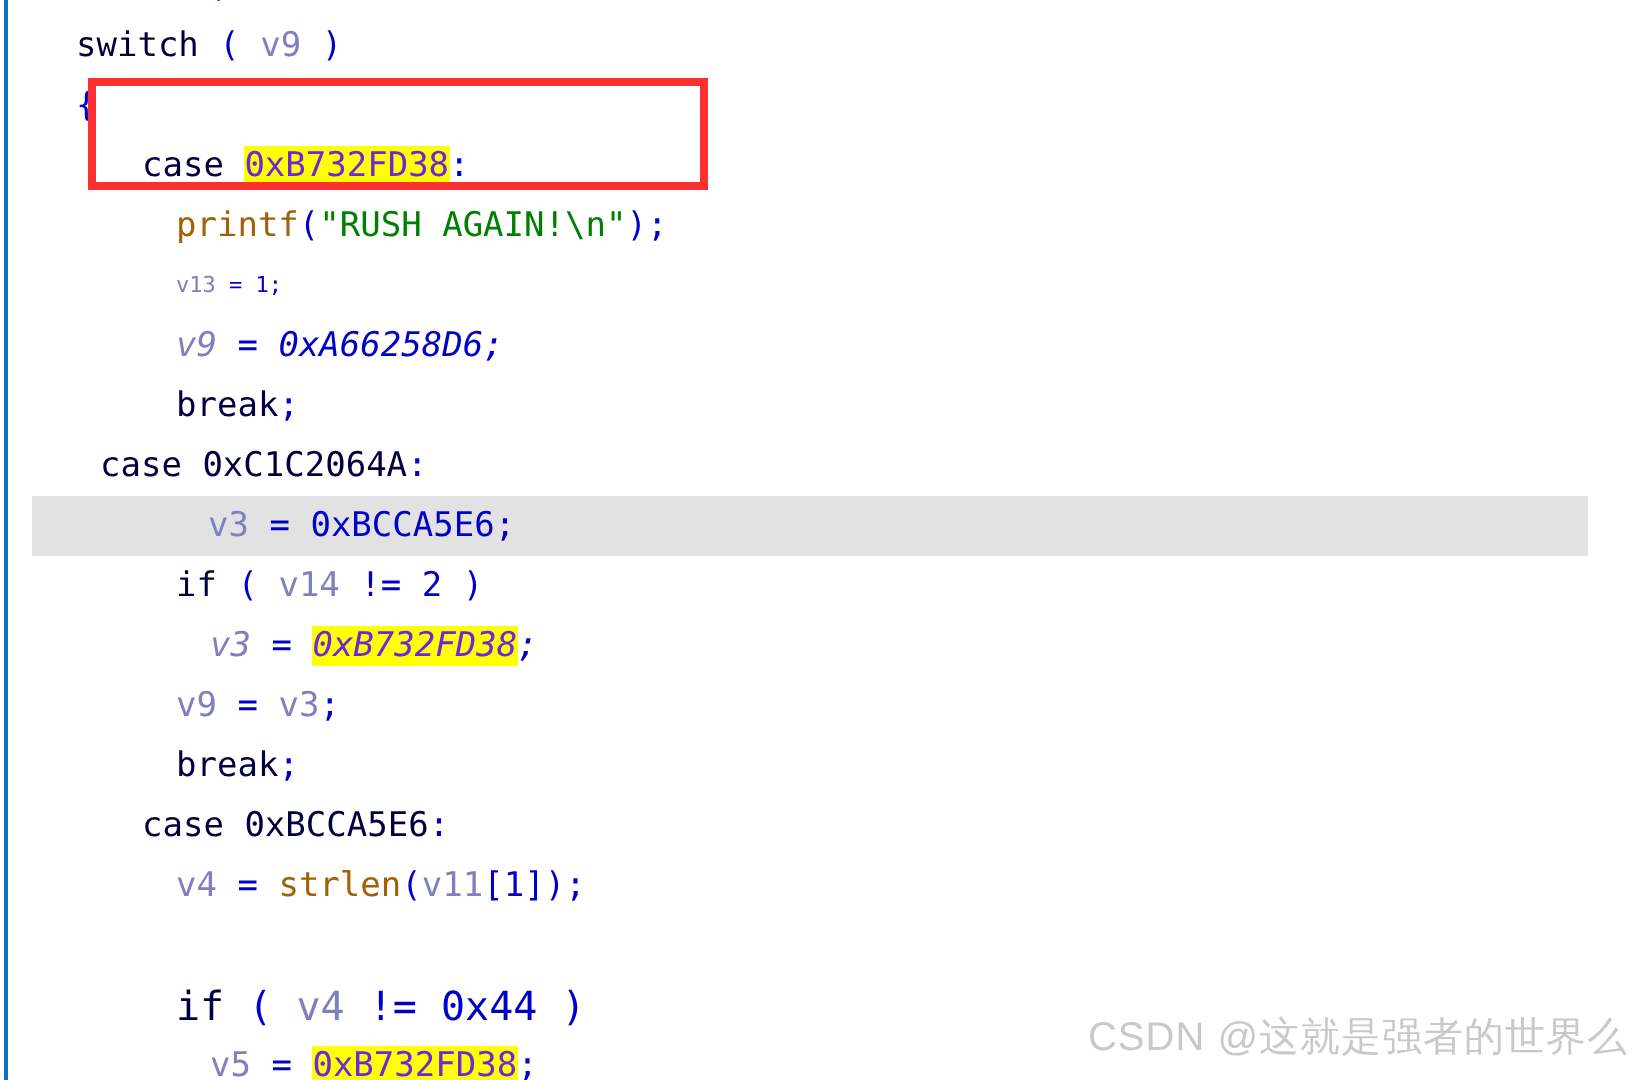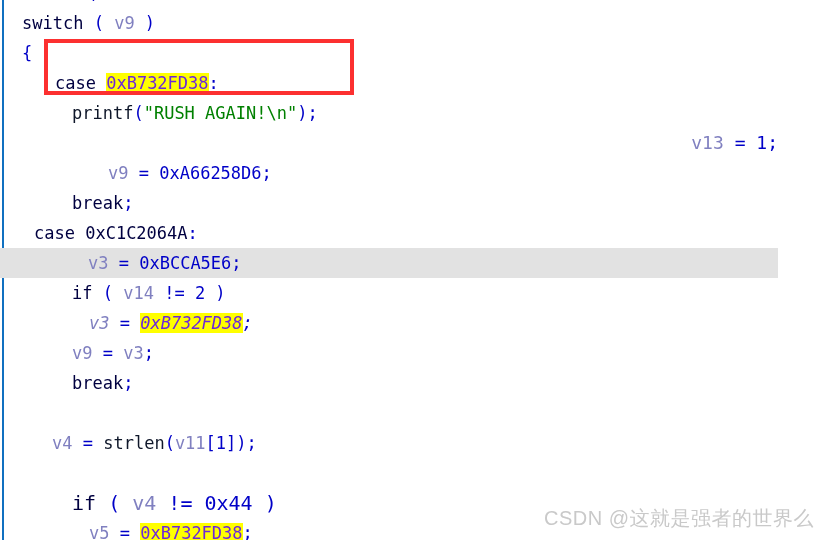--- a/index.html
+++ b/index.html
@@ -27,42 +27,42 @@
   
   #code {
     position: absolute;
     left: 0;
     top: 0;
     width: 826px;
     height: 540px;
   }
   .line {
     position: absolute;
-    left: 0;
+    left: 16px;
     width: 778px;
     height: 30px;
     line-height: 30px;
     font-size: 17px;
     white-space: pre;
     color: #000080;
     letter-spacing: 0px;
   }
   .line .txt {
     display: inline-block;
     padding-left: 0;
   }
   .line.hl {
     background: #e2e2e2;
   }
   
   .kw   { color: #000040; }          
   .var  { color: #8080c0; }          
   .num  { color: #0000c8; }          
   .punc { color: #0000c8; }
-  .fn   { color: #0f172a; }          
+  .fn   { color: #a16207; }          
   .str  { color: #008000; }          
   .mark { background: #ffff00; color: #6d28d9; }
   
   #red-box {
     position: absolute;
     left: 44px;
     top: 39px;
     width: 310px;
     height: 56px;
     border: 4px solid #fc3030;
@@ -87,30 +87,31 @@
 <div id="screenshot">
 
   <div id="left-rule" style="background: rgb(16, 112, 192);"></div>
 
   <div id="code">
       <div class="line" style="top: -22px; font-size: 17px;"><span class="txt" style="margin-left: 38px;"><span class="kw">break</span><span class="punc">;</span></span></div>
       <div class="line" style="top: 8px; font-size: 17px;"><span class="txt" style="margin-left: 22px;"><span class="kw">switch</span><span class="punc"> ( </span><span class="var">v9</span><span class="punc"> )</span></span></div>
       <div class="line" style="top: 38px; font-size: 17px;"><span class="txt" style="margin-left: 22px;"><span class="punc">{</span></span></div>
       <div class="line" style="top: 68px; font-size: 17px;"><span class="txt" style="margin-left: 55px;"><span class="kw">case </span><span class="mark" style="background: rgb(255, 255, 0);">0xB732FD38</span><span class="punc">:</span></span></div>
       <div class="line" style="top: 98px; font-size: 17px;"><span class="txt" style="margin-left: 72px;"><span class="fn">printf</span><span class="punc">(</span><span class="str">"RUSH AGAIN!\n"</span><span class="punc">);</span></span></div>
-      <div class="line" style="top: 128px; font-size: 18px; text-align: right;"><span class="txt" style="margin-left: 72px;"><span class="var">v13</span><span class="punc"> = </span><span class="num">1</span><span class="punc">;</span></span></div>
-      <div class="line" style="top: 158px; font-size: 17px;"><span class="txt" style="margin-left: 108px;"><span class="var">v9</span><span class="punc"> = </span><span class="num">0xA66258D6</span><span class="punc">;</span></span></div>
+      <div class="line" style="top: 128px; font-size: 11px;"><span class="txt" style="margin-left: 72px;"><span class="var">v13</span><span class="punc"> = </span><span class="num">1</span><span class="punc">;</span></span></div>
+      <div class="line" style="top: 158px; font-size: 17px;"><span class="txt" style="margin-left: 72px; font-style: italic;"><span class="var">v9</span><span class="punc"> = </span><span class="num">0xA66258D6</span><span class="punc">;</span></span></div>
       <div class="line" style="top: 188px; font-size: 17px;"><span class="txt" style="margin-left: 72px;"><span class="kw">break</span><span class="punc">;</span></span></div>
       <div class="line" style="top: 218px; font-size: 17px;"><span class="txt" style="margin-left: 34px;"><span class="kw">case </span><span class="kw">0xC1C2064A</span><span class="punc">:</span></span></div>
       <div class="line hl" style="top: 248px; font-size: 17px; background: rgb(226, 226, 226);"><span class="txt" style="margin-left: 88px;"><span class="var">v3</span><span class="punc"> = </span><span class="num">0xBCCA5E6</span><span class="punc">;</span></span></div>
       <div class="line" style="top: 278px; font-size: 17px;"><span class="txt" style="margin-left: 72px;"><span class="kw">if</span><span class="punc"> ( </span><span class="var">v14</span><span class="punc"> != </span><span class="num">2</span><span class="punc"> )</span></span></div>
       <div class="line" style="top: 308px; font-size: 17px; font-style: italic;"><span class="txt" style="margin-left: 89px;"><span class="var">v3</span><span class="punc"> = </span><span class="mark" style="background: rgb(255, 255, 0);">0xB732FD38</span><span class="punc">;</span></span></div>
       <div class="line" style="top: 338px; font-size: 17px;"><span class="txt" style="margin-left: 72px;"><span class="var">v9</span><span class="punc"> = </span><span class="var">v3</span><span class="punc">;</span></span></div>
       <div class="line" style="top: 368px; font-size: 17px;"><span class="txt" style="margin-left: 72px;"><span class="kw">break</span><span class="punc">;</span></span></div>
-      <div class="line" style="top: 428px; font-size: 17px;"><span class="txt" style="margin-left: 52px;"><span class="var">v4</span><span class="punc"> = </span><span class="fn">strlen</span><span class="punc">(</span><span class="var">v11</span><span class="punc">[</span><span class="num">1</span><span class="punc">]);</span></span></div>
+      <div class="line" style="top: 398px; font-size: 17px;"><span class="txt" style="margin-left: 55px;"><span class="kw">case </span><span class="kw">0xBCCA5E6</span><span class="punc">:</span></span></div>
+      <div class="line" style="top: 428px; font-size: 17px;"><span class="txt" style="margin-left: 72px;"><span class="var">v4</span><span class="punc"> = </span><span class="fn">strlen</span><span class="punc">(</span><span class="var">v11</span><span class="punc">[</span><span class="num">1</span><span class="punc">]);</span></span></div>
       <div class="line" style="top: 488px; font-size: 20px;"><span class="txt" style="margin-left: 72px;"><span class="kw">if</span><span class="punc"> ( </span><span class="var">v4</span><span class="punc"> != </span><span class="num">0x44</span><span class="punc"> )</span></span></div>
       <div class="line" style="top: 518px; font-size: 17px;"><span class="txt" style="margin-left: 89px;"><span class="var">v5</span><span class="punc"> = </span><span class="mark" style="background: rgb(255, 255, 0);">0xB732FD38</span><span class="punc">;</span></span></div>
     </div>
 
   <div id="red-box" style="left: 44px; top: 39px; width: 310px; height: 56px; border-color: rgb(252, 48, 48);"></div>
 
   <div id="watermark">CSDN @这就是强者的世界么</div>
 
 </div>
 

